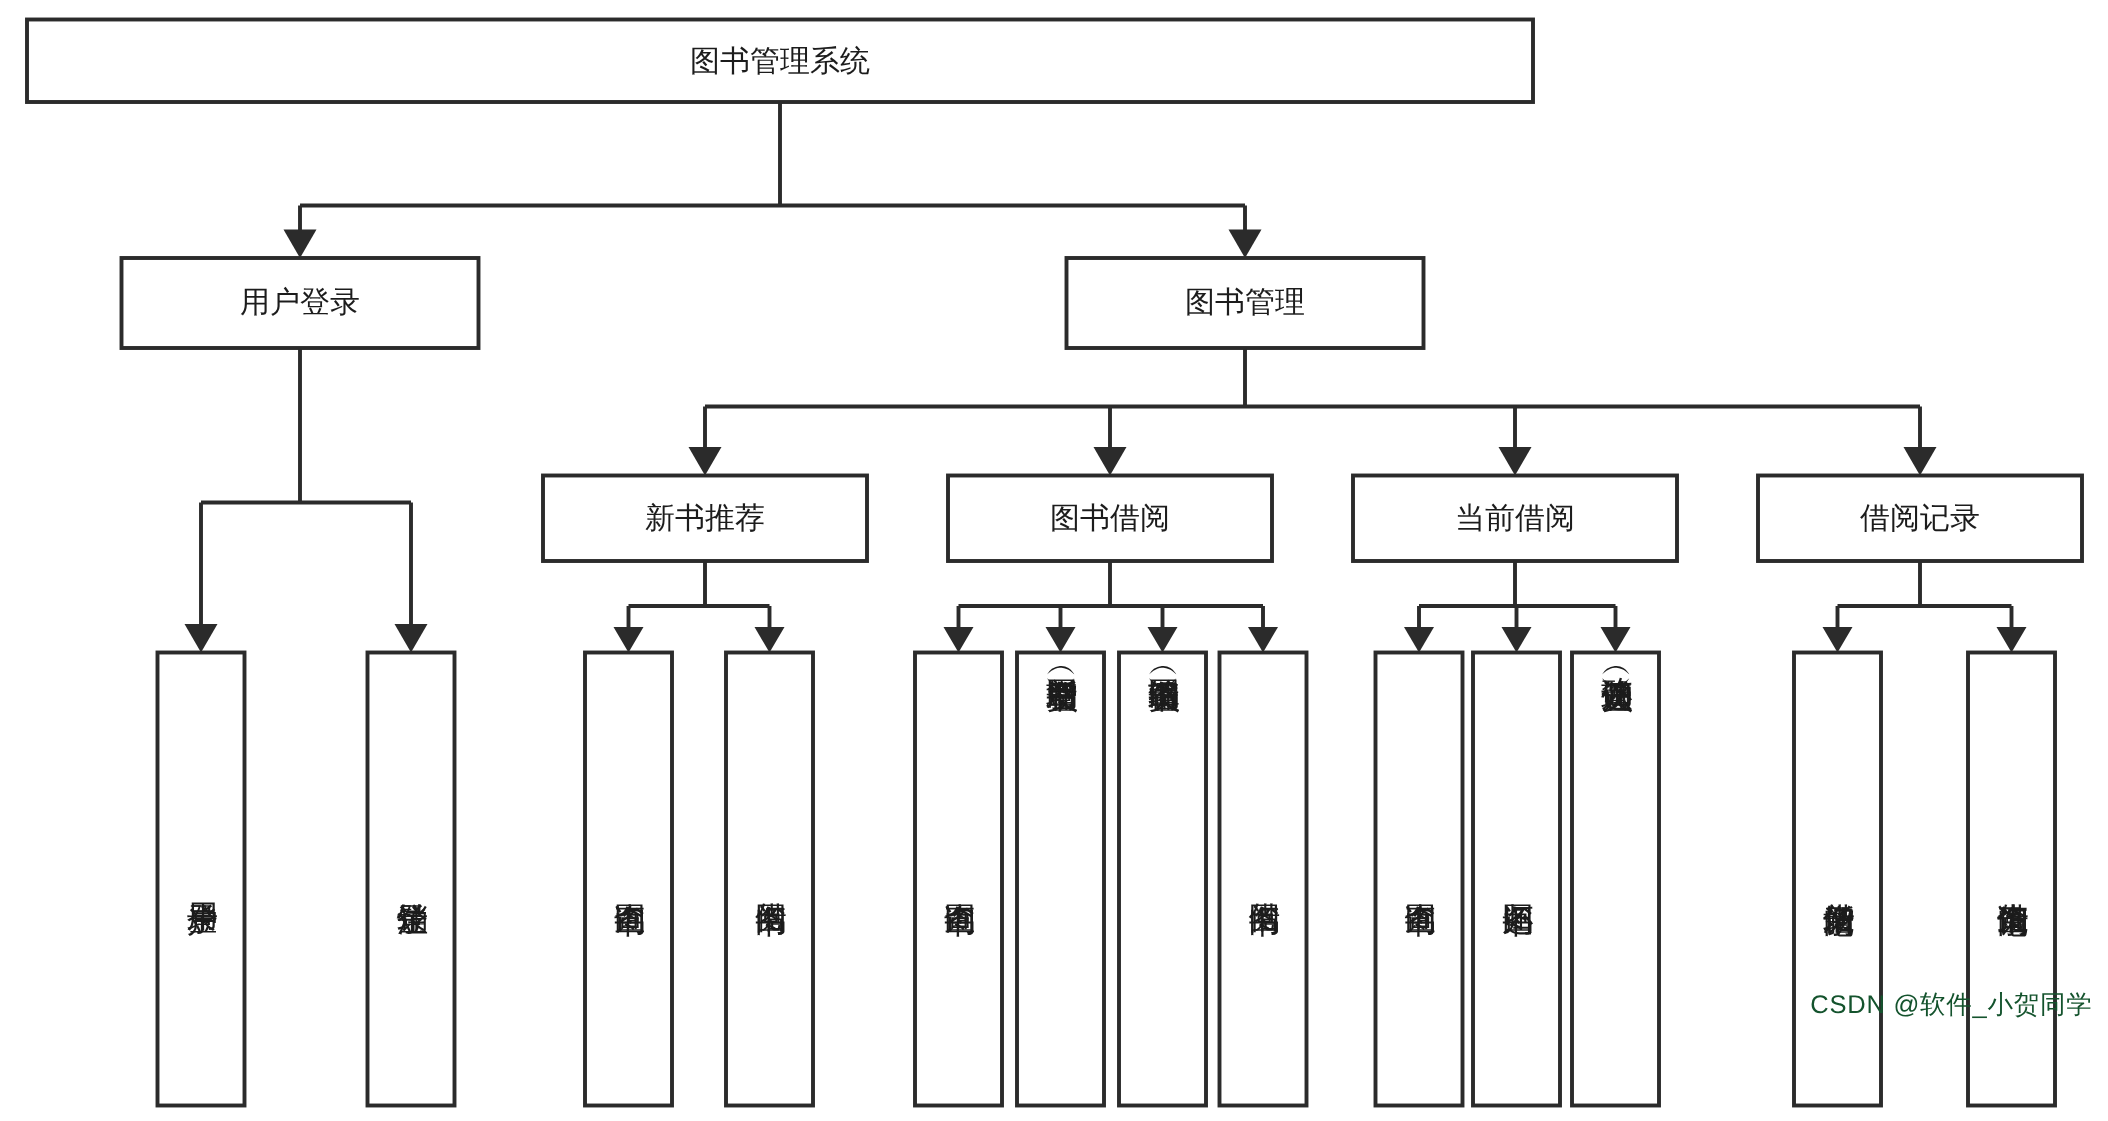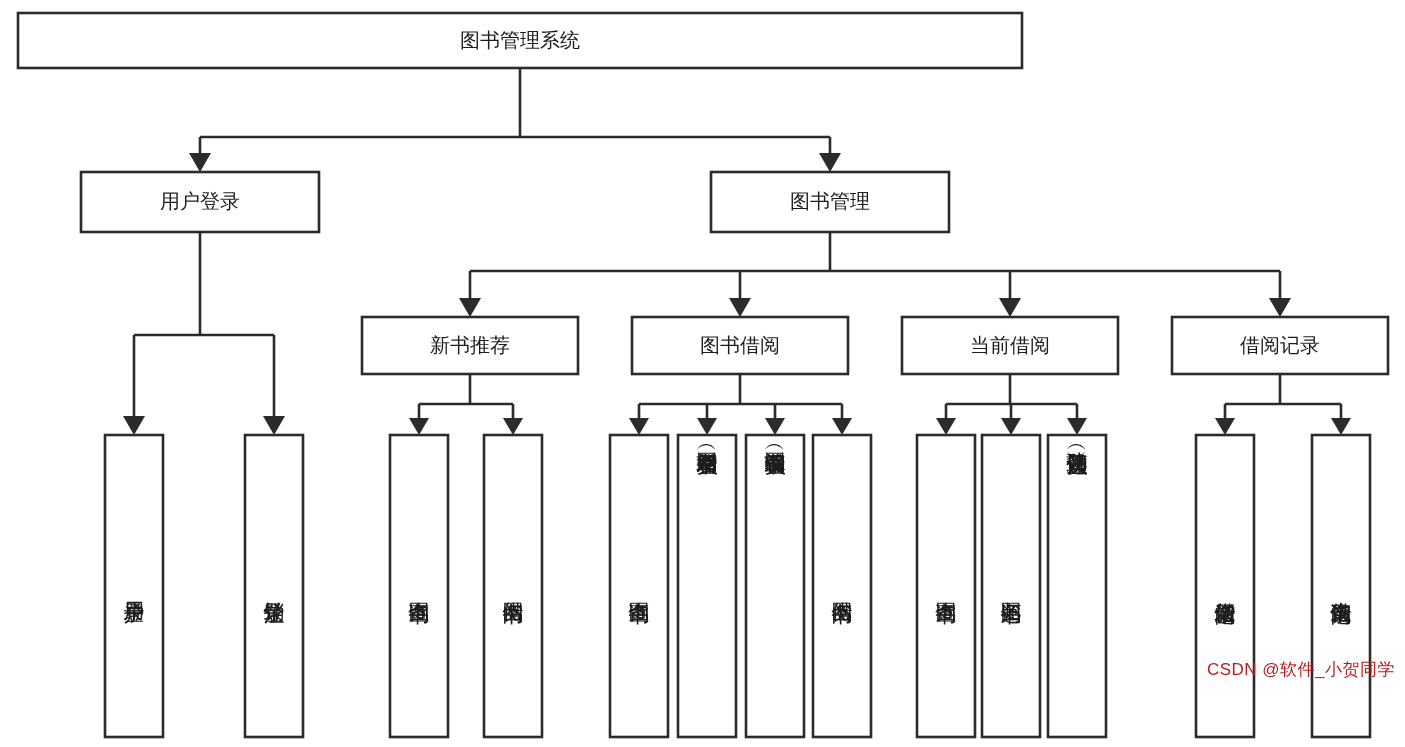--- a/index.html
+++ b/index.html
@@ -64,21 +64,21 @@
     color: #1c1c1c;
     letter-spacing: 0.5px;
     white-space: nowrap;
   }
   .watermark {
     position: absolute;
     right: 10px;
     bottom: 6px;
     font-family: "Liberation Sans", "DejaVu Sans", sans-serif;
     font-size: 17px;
-    color: #b91c1c;
+    color: #14532d;
     letter-spacing: 0.5px;
     white-space: nowrap;
   }
 </style>
 </head>
 <body>
 
 <div id="diagram-root">
 
   <svg id="diagram-svg" viewBox="0 0 1405 747">

